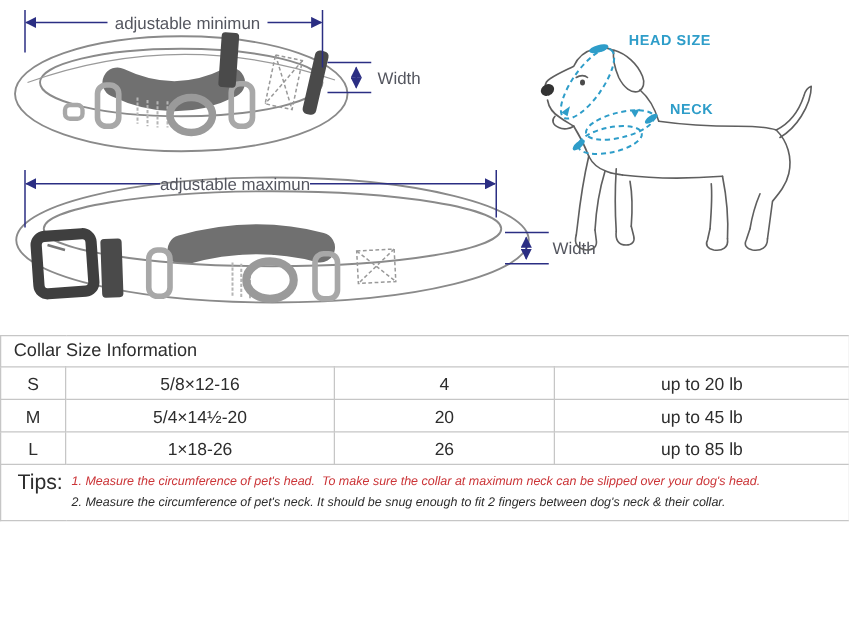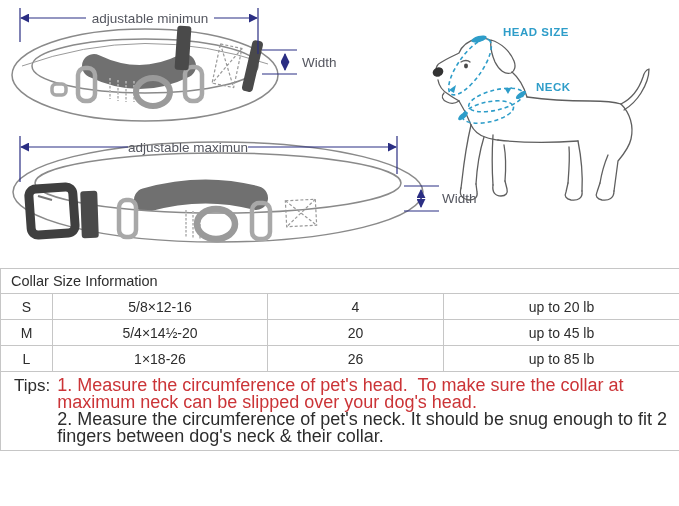--- a/index.html
+++ b/index.html
@@ -25,21 +25,21 @@
   }
   .size-table td.title-cell {
     text-align: left; padding-left: 10px;
     font-size: 14.5px; height: 25px;
   }
   .size-table tr.header-row td { height: 28px; }
   .size-table td.tips-cell { height: 43px; text-align: left; }
   .tips-wrap { display: flex; align-items: flex-start; padding: 5px 6px 5px 13px; gap: 7px; }
   .tips-label { font-size: 17px; line-height: 17px; color: #2d2d2d; }
   .tips-lines { flex: 1; }
-  .tip-line { font-size: 18px; line-height: 17px; white-space: pre-wrap; }
+  .tip-line { font-size: 10px; line-height: 17px; white-space: pre-wrap; font-style: italic; }
   .tip-red { color: #cb3437; }
   .tip-black { color: #2d2d2d; }
 </style>
 </head>
 <body>
 
 <div class="diagram">
 <svg width="679" height="268" viewBox="0 0 679 268" xmlns="http://www.w3.org/2000/svg">
   <defs>
     <marker id="arr" viewBox="0 0 10 10" refX="9" refY="5" markerWidth="9" markerHeight="9" orient="auto-start-reverse" markerUnits="userSpaceOnUse">

